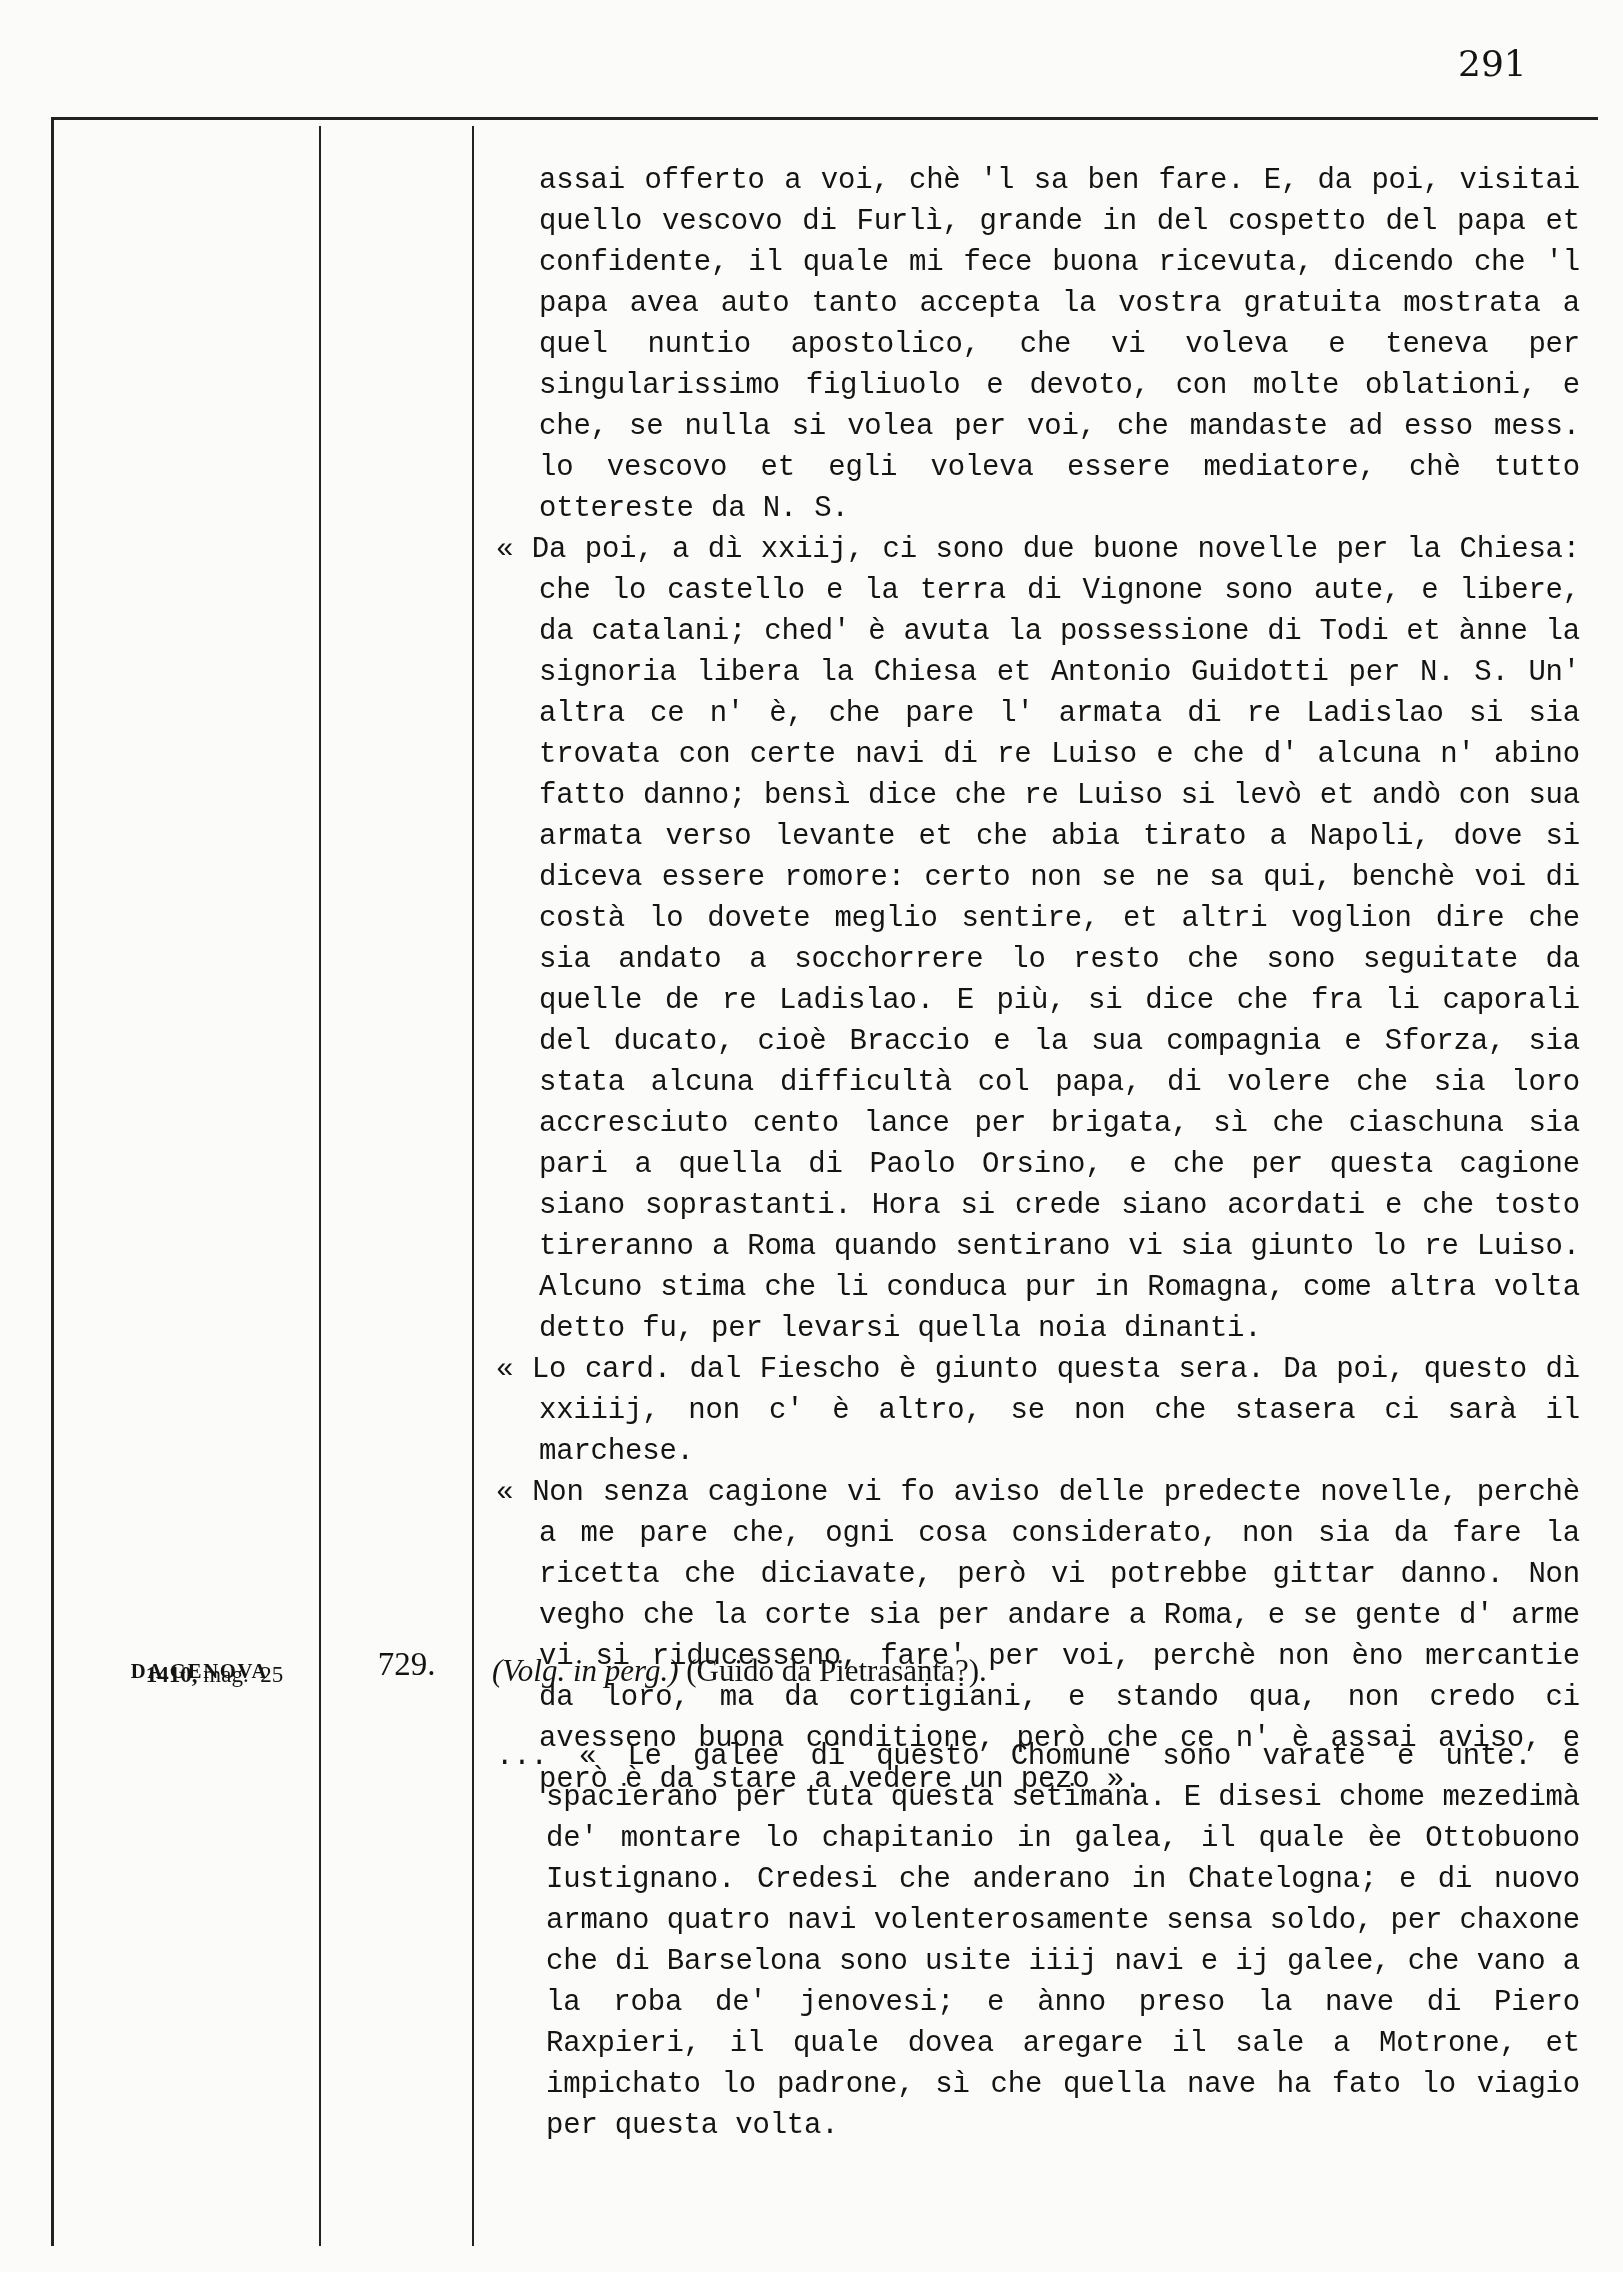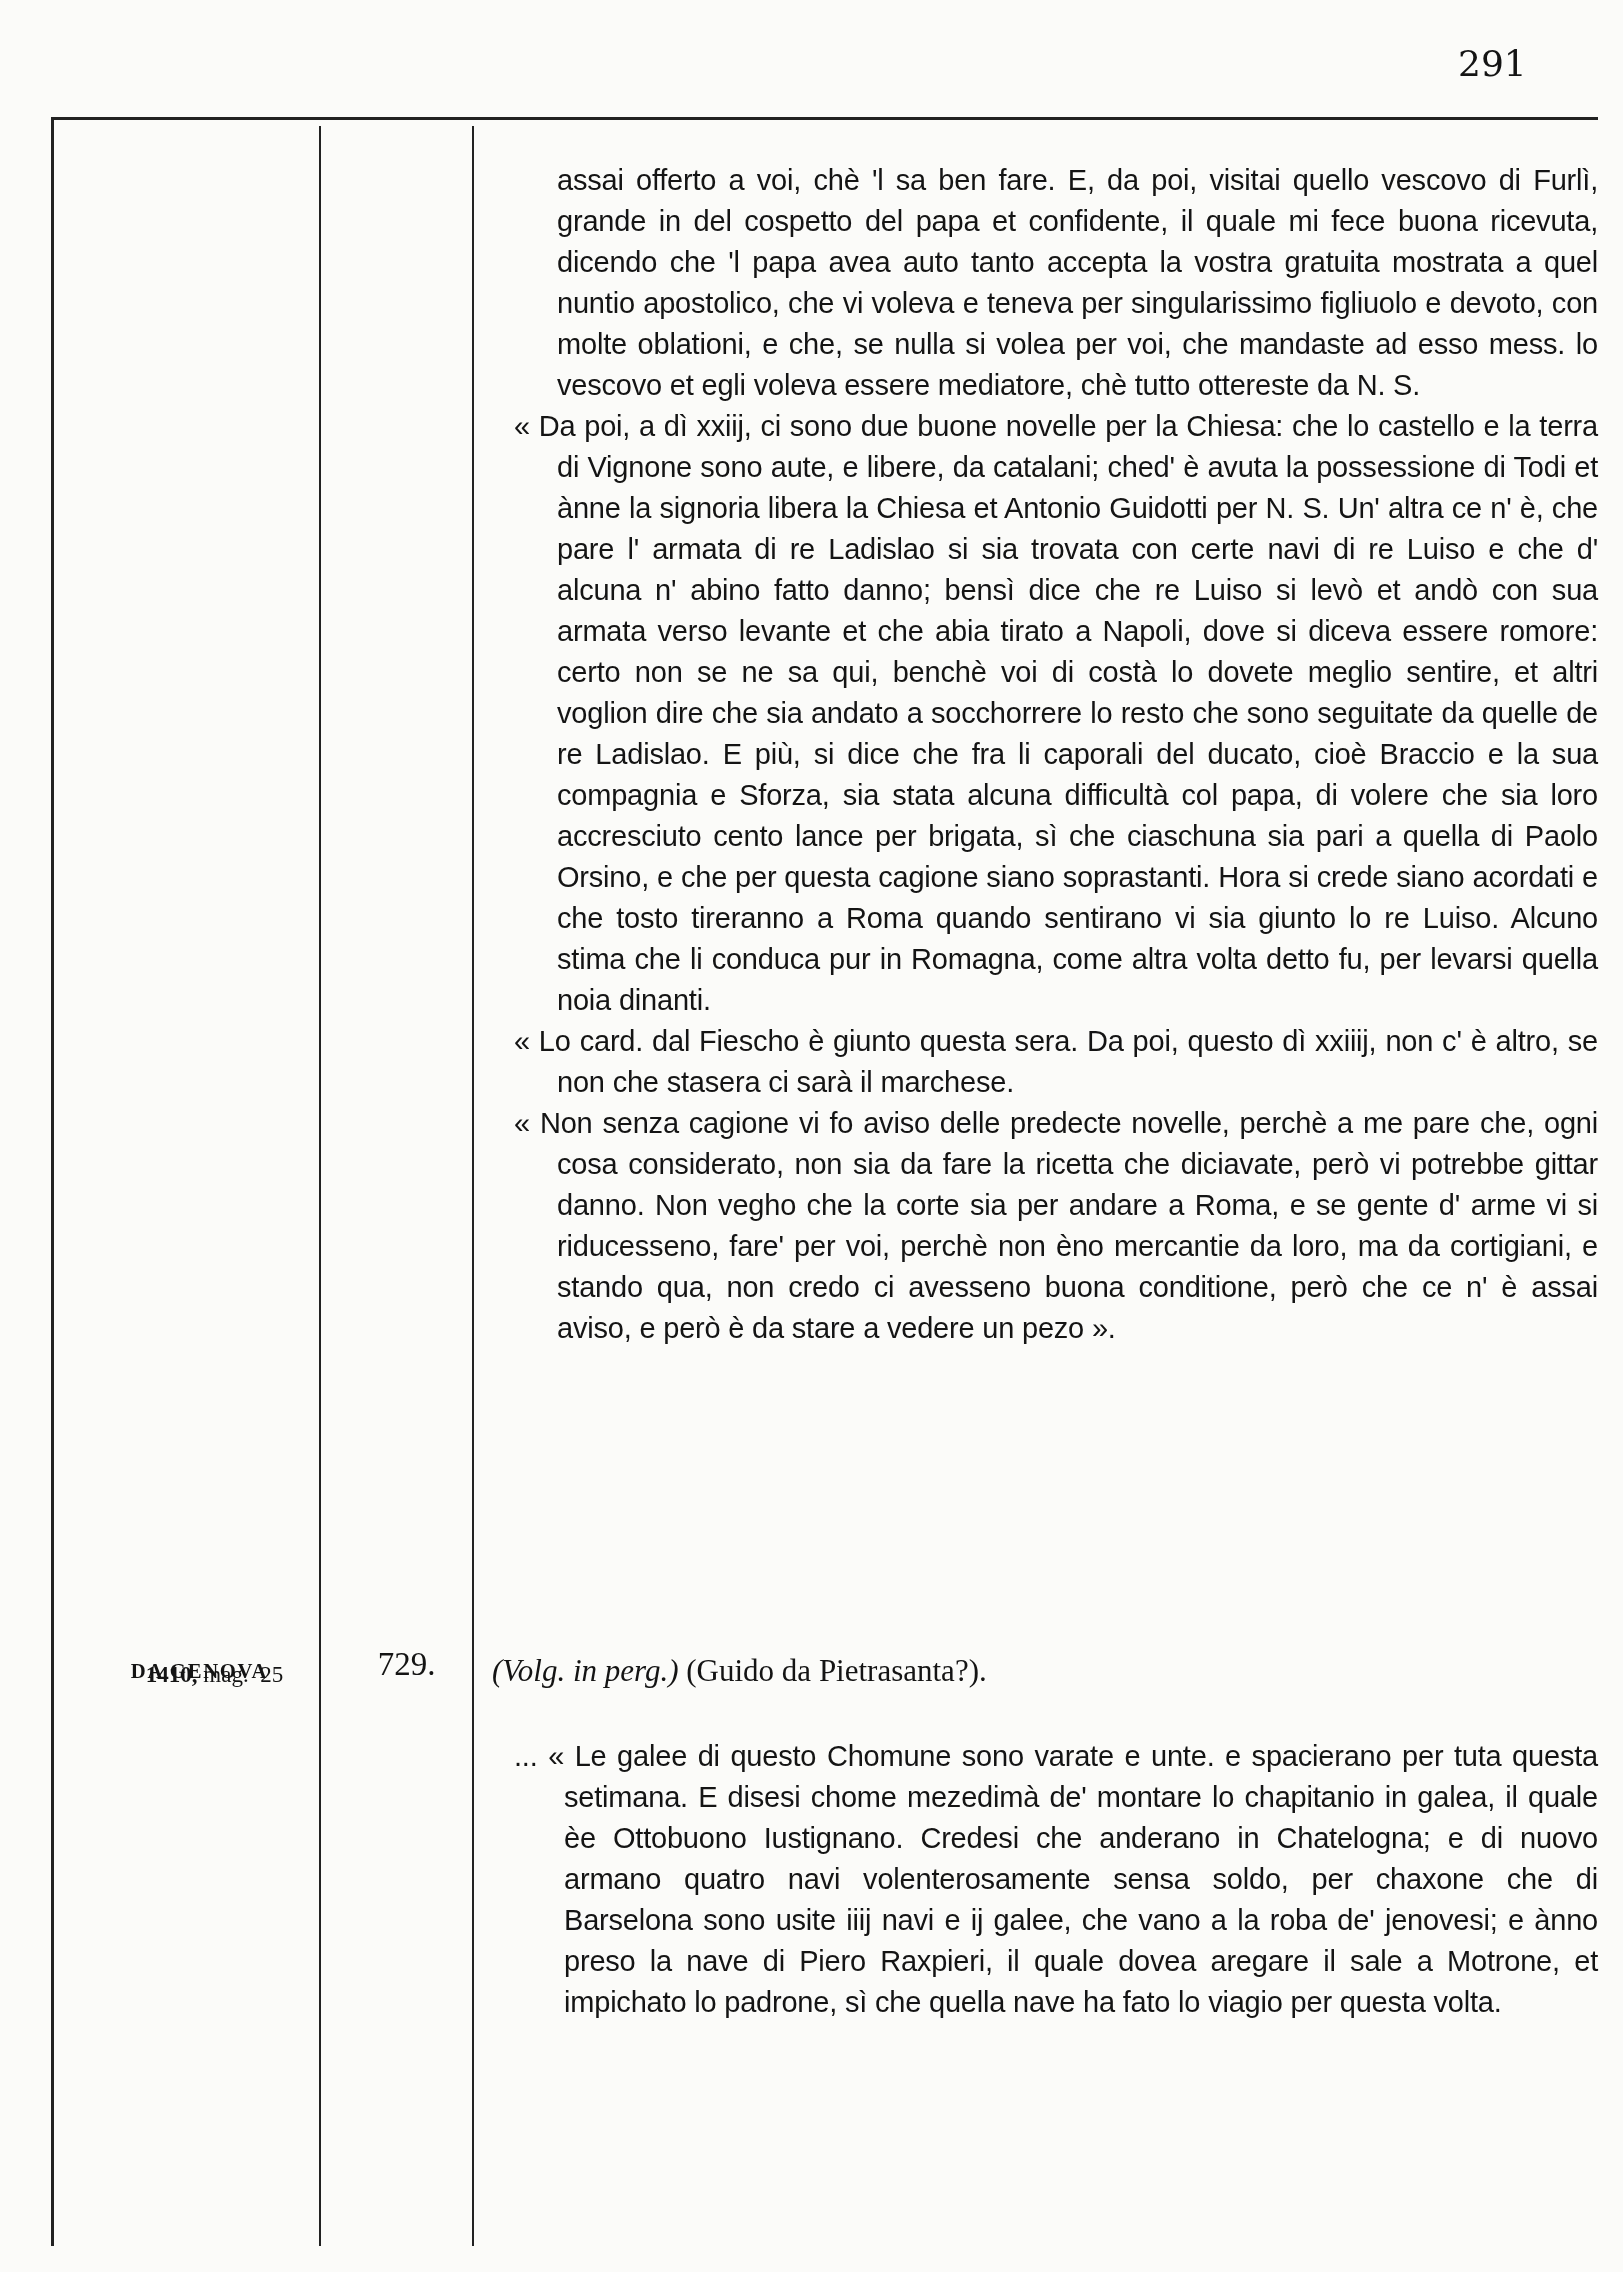--- a/index.html
+++ b/index.html
@@ -30,23 +30,23 @@
     top:1662px; left:66px; text-align:center; font-size:23px;
     font-family:"Liberation Serif", serif;
   }
   .date .yr { font-weight:bold; }
   .doc-num {
     position:absolute; left:319px; width:175px; top:1646px; text-align:center;
     font-size:33px; font-family:"Liberation Serif", serif;
   }
   .text-col {
     position:absolute; left:496px; width:1084px;
-    font-family:Liberation Sans, sans-serif;
+    font-family:Liberation Mono, monospace;
     font-size:29px; line-height:41px;
-    text-align:justify; letter-spacing:-0.2px;margin-left:18px;
+    text-align:justify; letter-spacing:-0.2px;
   }
   .text-col p { margin:0; }
   .para { padding-left:43px; text-indent:-43px; }
   .cont { padding-left:43px; }
   .heading-line {
     position:absolute; left:492px; top:1650px;
     font-family:"Liberation Serif", serif; font-size:31px; line-height:41px;
   }
   .heading-line i { font-style:italic; }
 </style>

